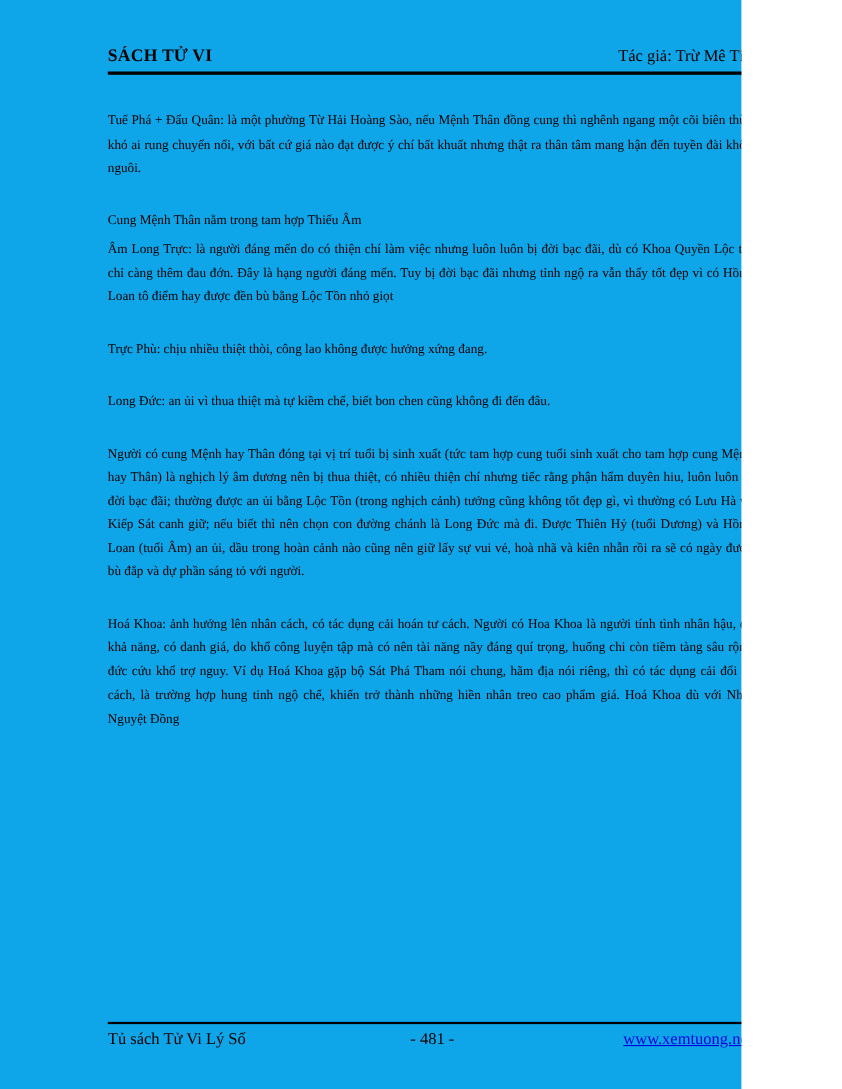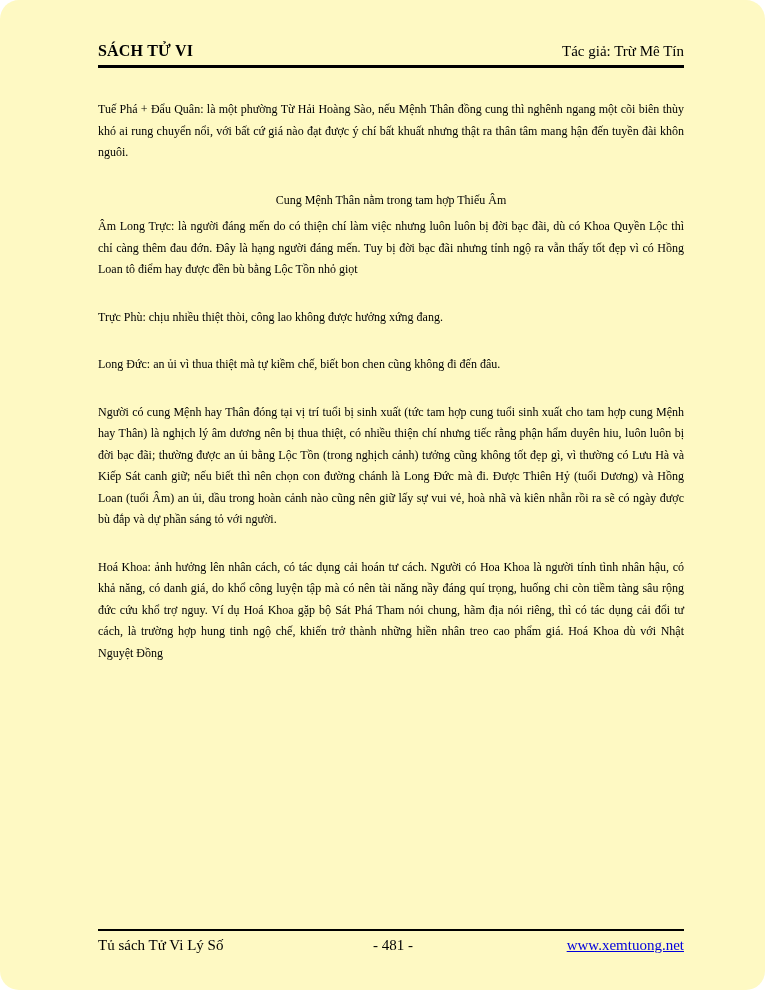--- a/index.html
+++ b/index.html
@@ -2,27 +2,26 @@
 <html lang="vi"><head>
 <meta charset="utf-8">
 <style>
   html, body {
     margin: 0;
     padding: 0;
     background: #ffffff;
   }
   .page {
     position: relative;
-    width: 765px;
+    width: 674px;
     height: 990px;
-    background: #fef9c3;
+    background: #0ea5e9;
     color: #000000;
     font-family: "Liberation Serif", "DejaVu Serif", serif;
     overflow: hidden;
-    border-radius: 19px;
   }
   .content {
     position: absolute;
     left: 98px;
     top: 42px;
     width: 586px;
   }
   .page-header {
     display: flex;
     justify-content: space-between;
@@ -47,21 +46,21 @@
   }
   .para {
     margin: 0 0 26px 0;
     text-align: justify;
   }
   .para.last {
     margin-bottom: 0;
   }
   .subheading {
     margin: 0 0 5px 0;
-    text-align: center;
+    text-align: left;
   }
   .page-footer {
     position: absolute;
     left: 98px;
     top: 929px;
     width: 586px;
     border-top: 2px solid #000000;
     padding-top: 6px;
     font-size: 15px;
   }

